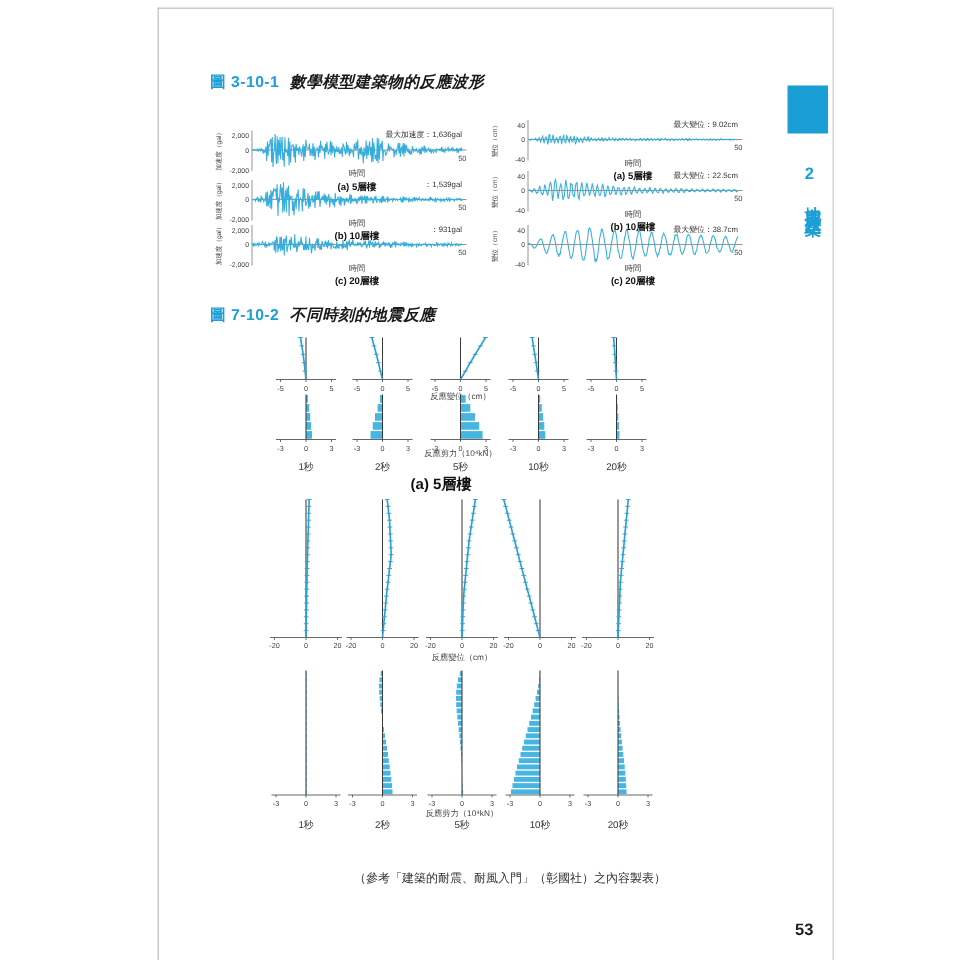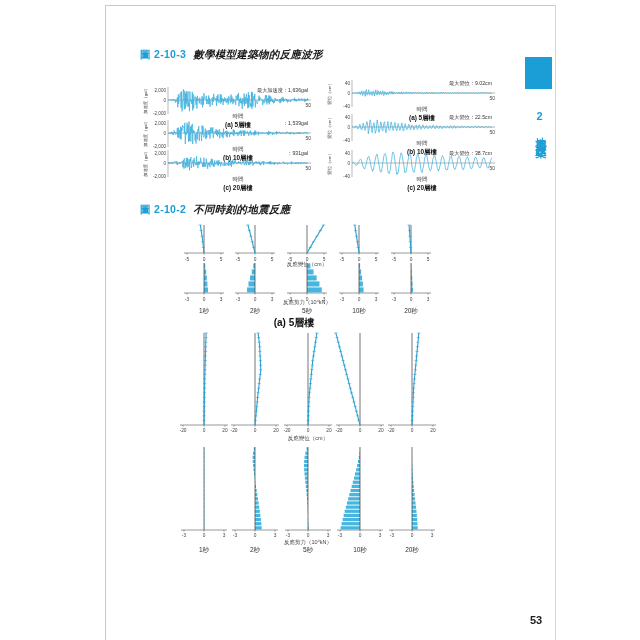--- a/index.html
+++ b/index.html
@@ -28,21 +28,21 @@
 
   <div class="edge" style="left:105px;top:5px;width:1px;height:635px;"></div>
   <div class="edge" style="left:105px;top:5px;width:450px;height:1px;"></div>
   <div class="edge" style="left:555px;top:5px;width:1px;height:635px;background:#d6d6d6;"></div>
 
   <div class="tab-square" style="left:525px;top:57px;width:27px;height:32px;"></div>
   <div class="tab-num" style="left:532px;top:110px;width:15px;">2</div>
   <div class="tab-title" style="left:533px;top:128px;">地震與建築</div>
 
   <div class="fig-title" style="left:140px;top:48px;">
-    <span class="fig-label">圖 2-10-3</span><span class="fig-name">數學模型建築物的反應波形</span>
+    <span class="fig-label">圖 3-10-1</span><span class="fig-name">數學模型建築物的反應波形</span>
   </div>
 
   <div class="wave" style="left:138px;top:84px;">
       <svg width="178" height="44" viewBox="0 0 178 44">
         <line x1="30" y1="3" x2="30" y2="30" stroke="#888" stroke-width="0.6"></line>
         <line x1="30" y1="16" x2="173" y2="16" stroke="#888" stroke-width="0.6"></line>
         <text x="28" y="8" font-size="4.6" text-anchor="end" fill="#444">2,000</text>
         <text x="28" y="17.8" font-size="4.6" text-anchor="end" fill="#444">0</text>
         <text x="28" y="31" font-size="4.6" text-anchor="end" fill="#444">-2,000</text>
         <text x="9" y="16" font-size="4.4" text-anchor="middle" fill="#444" transform="rotate(-90 9 16)">加速度（gal）</text>
@@ -123,21 +123,21 @@
         <text x="9" y="16" font-size="4.4" text-anchor="middle" fill="#444" transform="rotate(-90 9 16)">變位（cm）</text>
         <text x="170" y="7.5" font-size="5.2" text-anchor="end" fill="#333">最大變位：38.7cm</text>
         <text x="173" y="23" font-size="5" text-anchor="end" fill="#444">50</text>
         <text x="100" y="33.5" font-size="5.5" text-anchor="middle" fill="#444">時間</text>
         <text x="100" y="42.5" font-size="6.4" text-anchor="middle" fill="#111" font-weight="bold">(c) 20層樓</text>
         <polyline points="30.0,15.4 30.5,15.4 30.9,15.3 31.4,15.5 31.9,16.0 32.3,16.2 32.8,16.8 33.3,17.4 33.7,18.2 34.2,18.4 34.7,18.0 35.1,17.8 35.6,17.1 36.1,16.0 36.5,15.1 37.0,14.3 37.5,13.3 37.9,12.7 38.4,12.2 38.9,12.4 39.3,12.7 39.8,15.0 40.3,16.3 40.7,18.1 41.2,19.8 41.7,21.0 42.1,21.7 42.6,22.0 43.1,20.2 43.5,19.4 44.0,17.7 44.5,15.4 44.9,13.8 45.4,12.0 45.9,10.2 46.3,10.0 46.8,9.4 47.3,10.8 47.7,12.1 48.2,14.4 48.7,17.1 49.1,20.0 49.6,21.7 50.1,22.7 50.5,24.3 51.0,22.2 51.5,22.5 51.9,19.0 52.4,17.3 52.9,13.8 53.3,12.1 53.8,9.8 54.3,8.6 54.7,7.3 55.2,7.4 55.7,10.0 56.1,12.5 56.6,15.0 57.1,18.7 57.5,20.5 58.0,23.6 58.5,24.9 58.9,25.3 59.4,24.2 59.9,21.9 60.3,19.4 60.8,15.6 61.3,13.0 61.7,10.0 62.2,7.8 62.7,7.0 63.1,6.6 63.6,7.4 64.1,9.6 64.5,13.2 65.0,16.4 65.5,20.8 65.9,23.7 66.4,26.1 66.9,26.3 67.3,26.4 67.8,24.6 68.3,22.6 68.7,19.2 69.2,14.7 69.7,12.6 70.1,8.5 70.6,5.4 71.1,4.9 71.5,5.6 72.0,7.2 72.5,10.8 72.9,13.0 73.4,17.6 73.9,19.9 74.3,24.7 74.8,27.3 75.3,25.8 75.7,26.8 76.2,25.1 76.7,21.2 77.1,18.7 77.6,12.9 78.1,10.4 78.5,8.8 79.0,5.7 79.5,6.1 79.9,7.7 80.4,9.5 80.9,12.8 81.3,15.9 81.8,18.0 82.3,21.2 82.7,25.3 83.2,25.8 83.7,24.8 84.1,24.8 84.6,21.8 85.1,19.3 85.5,16.0 86.0,13.3 86.5,10.9 86.9,8.1 87.4,7.1 87.9,6.6 88.3,7.2 88.8,9.4 89.3,12.5 89.7,17.5 90.2,20.5 90.7,21.9 91.1,24.9 91.6,25.3 92.1,25.1 92.5,24.8 93.0,20.2 93.5,18.9 93.9,15.2 94.4,11.1 94.9,10.1 95.3,6.9 95.8,6.0 96.3,6.7 96.7,9.3 97.2,11.9 97.7,14.1 98.1,16.6 98.6,20.0 99.1,23.9 99.5,24.2 100.0,25.7 100.5,24.3 100.9,21.4 101.4,19.9 101.9,16.7 102.3,14.2 102.8,10.7 103.3,9.3 103.7,6.8 104.2,6.6 104.7,7.7 105.1,10.0 105.6,13.1 106.1,15.7 106.5,18.5 107.0,20.9 107.5,22.1 107.9,23.5 108.4,23.7 108.9,22.9 109.3,21.7 109.8,18.3 110.3,16.6 110.7,12.7 111.2,11.2 111.7,9.9 112.1,7.9 112.6,7.8 113.1,9.5 113.5,11.4 114.0,13.8 114.5,16.0 114.9,19.3 115.4,21.5 115.9,22.6 116.3,24.1 116.8,22.4 117.3,22.4 117.7,19.3 118.2,18.2 118.7,15.7 119.1,13.0 119.6,10.5 120.1,9.6 120.5,8.5 121.0,9.6 121.5,10.6 121.9,11.9 122.4,14.7 122.9,17.2 123.3,20.3 123.8,22.4 124.3,22.8 124.7,22.3 125.2,23.0 125.7,21.8 126.1,19.5 126.6,17.1 127.1,13.9 127.5,12.9 128.0,9.7 128.5,10.2 128.9,9.9 129.4,9.3 129.9,11.3 130.3,13.8 130.8,15.4 131.3,17.3 131.7,20.4 132.2,21.1 132.7,22.6 133.1,22.0 133.6,21.3 134.1,19.3 134.5,18.7 135.0,16.3 135.5,13.6 135.9,11.0 136.4,10.1 136.9,9.4 137.3,9.8 137.8,10.2 138.3,12.0 138.7,14.4 139.2,15.9 139.7,18.4 140.1,20.8 140.6,22.1 141.1,22.7 141.5,22.5 142.0,20.7 142.5,19.8 142.9,17.0 143.4,14.8 143.9,12.7 144.3,11.4 144.8,10.8 145.3,9.8 145.7,10.9 146.2,11.0 146.7,13.4 147.1,14.8 147.6,17.4 148.1,19.1 148.5,21.2 149.0,21.8 149.5,21.6 149.9,21.2 150.4,20.0 150.9,18.8 151.3,16.3 151.8,14.4 152.3,13.2 152.7,11.1 153.2,10.2 153.7,10.2 154.1,10.8 154.6,12.2 155.1,13.5 155.5,16.1 156.0,18.3 156.5,18.8 156.9,20.0 157.4,20.7 157.9,21.0 158.3,20.4 158.8,19.3 159.3,17.9 159.7,15.9 160.2,14.3 160.7,12.0 161.1,11.8 161.6,10.5 162.1,10.9 162.5,11.9 163.0,13.7 163.5,15.3 163.9,16.0 164.4,17.8 164.9,19.5 165.3,20.7 165.8,21.2 166.3,21.1 166.7,19.7 167.2,17.9 167.7,17.3 168.1,15.3 168.6,13.9 169.1,12.3 169.5,11.8 170.0,10.7" fill="none" stroke="#35aedd" stroke-width="0.7"></polyline>
       </svg>
     </div>
 
   <div class="fig-title" style="left:140px;top:203px;">
-    <span class="fig-label">圖 2-10-2</span><span class="fig-name">不同時刻的地震反應</span>
+    <span class="fig-label">圖 7-10-2</span><span class="fig-name">不同時刻的地震反應</span>
   </div>
 
   <div class="mini" style="left:177px;top:215px;">
       <svg width="54" height="48" viewBox="0 0 54 48">
         <line x1="7" y1="38" x2="47" y2="38" stroke="#555" stroke-width="0.6"></line>
         <line x1="10" y1="38" x2="10" y2="39.6" stroke="#555" stroke-width="0.6"></line>
         <text x="10" y="45.5" font-size="4.8" text-anchor="middle" fill="#444">-5</text>
         <line x1="27" y1="38" x2="27" y2="39.6" stroke="#555" stroke-width="0.6"></line>
         <text x="27" y="45.5" font-size="4.8" text-anchor="middle" fill="#444">0</text>
         <line x1="44" y1="38" x2="44" y2="39.6" stroke="#555" stroke-width="0.6"></line>
@@ -646,14 +646,15 @@
     </div>
   <div class="ax-label" style="left:263px;top:539px;width:90px;">反應剪力（10⁴kN）</div>
 
   <div class="time-label" style="left:189px;top:546px;">1秒</div>
   <div class="time-label" style="left:240px;top:546px;">2秒</div>
   <div class="time-label" style="left:293px;top:546px;">5秒</div>
   <div class="time-label" style="left:345px;top:546px;">10秒</div>
   <div class="time-label" style="left:397px;top:546px;">20秒</div>
 
 
+  <div class="citation" style="left:130px;top:580px;">（參考「建築的耐震、耐風入門」（彰國社）之內容製表）</div>
   <div class="page-num" style="left:484px;top:614px;">53</div>
 </div>
 
 </body></html>

